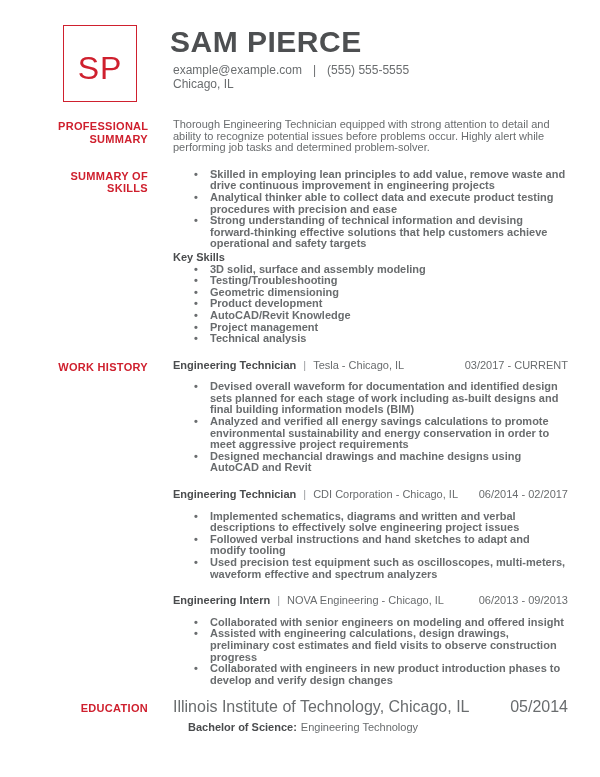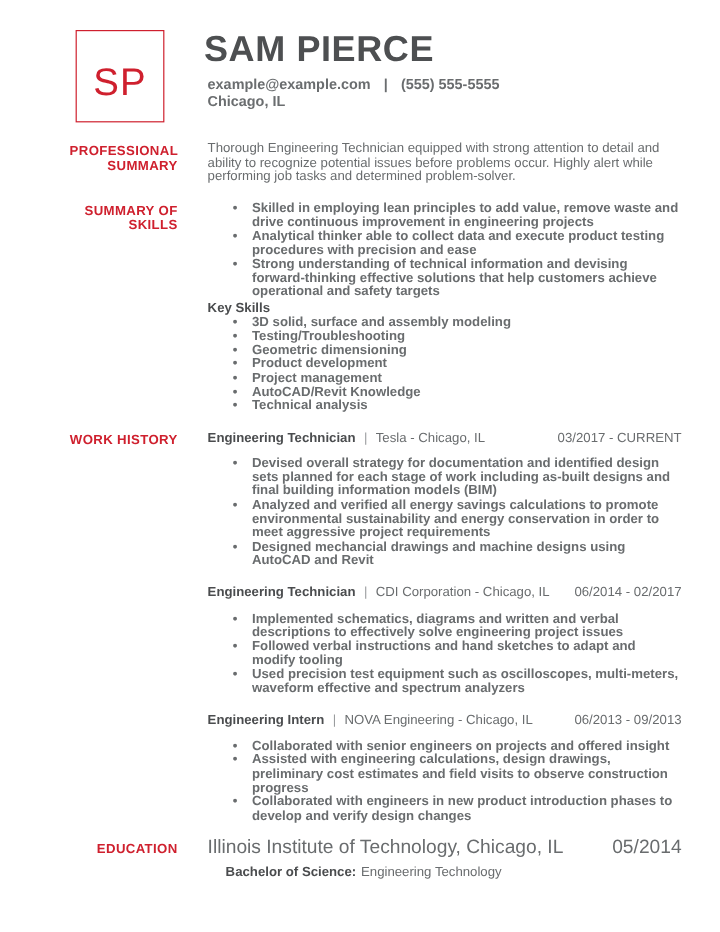--- a/index.html
+++ b/index.html
@@ -43,21 +43,20 @@
     line-height: 1.0;
     font-weight: bold;
     letter-spacing: 0.5px;
     color: #4d4f51;
   }
   .contact {
     margin-top: 7px;
     font-size: 12px;
     line-height: 13px;
     color: #6a6d6f;
-    font-weight: bold;
   }
   .contact.second { margin-top: 1px; }
   .contact .sep { margin: 0 11px; }
 
   
   .section { margin-top: 15px; }
   .sec-label {
     margin: 1px 0 0 0;
     font-size: 11px;
     line-height: 12.5px;
@@ -168,43 +167,43 @@
           <li>Analytical thinker able to collect data and execute product testing procedures with precision and ease</li>
           <li>Strong understanding of technical information and devising forward-thinking effective solutions that help customers achieve operational and safety targets</li>
         </ul>
       <h3 class="key-skills-label">Key Skills</h3>
       <ul class="blist">
 
       <li>3D solid, surface and assembly modeling</li>
           <li>Testing/Troubleshooting</li>
           <li>Geometric dimensioning</li>
           <li>Product development</li>
+          <li>AutoCAD/Revit Knowledge</li>
           <li>Project management</li>
-          <li>AutoCAD/Revit Knowledge</li>
           <li>Technical analysis</li>
         </ul>
     </div>
   </section>
 
   <section class="row section">
     <div class="label-col">
       <h2 class="sec-label">WORK HISTORY</h2>
     </div>
     <div class="content-col">
 
         <article class="job">
           <div class="job-header">
             <div class="job-left">
               <span class="job-title">Engineering Technician</span><span class="job-sep">|</span><span class="job-company">Tesla - Chicago, IL</span>
             </div>
             <span class="job-dates">03/2017 - CURRENT</span>
           </div>
           <ul class="blist">
 
-          <li>Devised overall strategy for documentation and identified design sets planned for each stage of work including as-built designs and final building information models (BIM)</li>
+          <li>Devised overall waveform for documentation and identified design sets planned for each stage of work including as-built designs and final building information models (BIM)</li>
             <li>Analyzed and verified all energy savings calculations to promote environmental sustainability and energy conservation in order to meet aggressive project requirements</li>
             <li>Designed mechancial drawings and machine designs using AutoCAD and Revit</li>
           </ul>
         </article>
 
         <article class="job">
           <div class="job-header">
             <div class="job-left">
               <span class="job-title">Engineering Technician</span><span class="job-sep">|</span><span class="job-company">CDI Corporation - Chicago, IL</span>
             </div>
@@ -220,21 +219,21 @@
 
         <article class="job">
           <div class="job-header">
             <div class="job-left">
               <span class="job-title">Engineering Intern</span><span class="job-sep">|</span><span class="job-company">NOVA Engineering - Chicago, IL</span>
             </div>
             <span class="job-dates">06/2013 - 09/2013</span>
           </div>
           <ul class="blist">
 
-          <li>Collaborated with senior engineers on projects and offered insight</li>
+          <li>Collaborated with senior engineers on modeling and offered insight</li>
             <li>Assisted with engineering calculations, design drawings, preliminary cost estimates and field visits to observe construction progress</li>
             <li>Collaborated with engineers in new product introduction phases to develop and verify design changes</li>
           </ul>
         </article>
       </div>
   </section>
 
   <section class="row section">
     <div class="label-col">
       <h2 class="sec-label">EDUCATION</h2>

